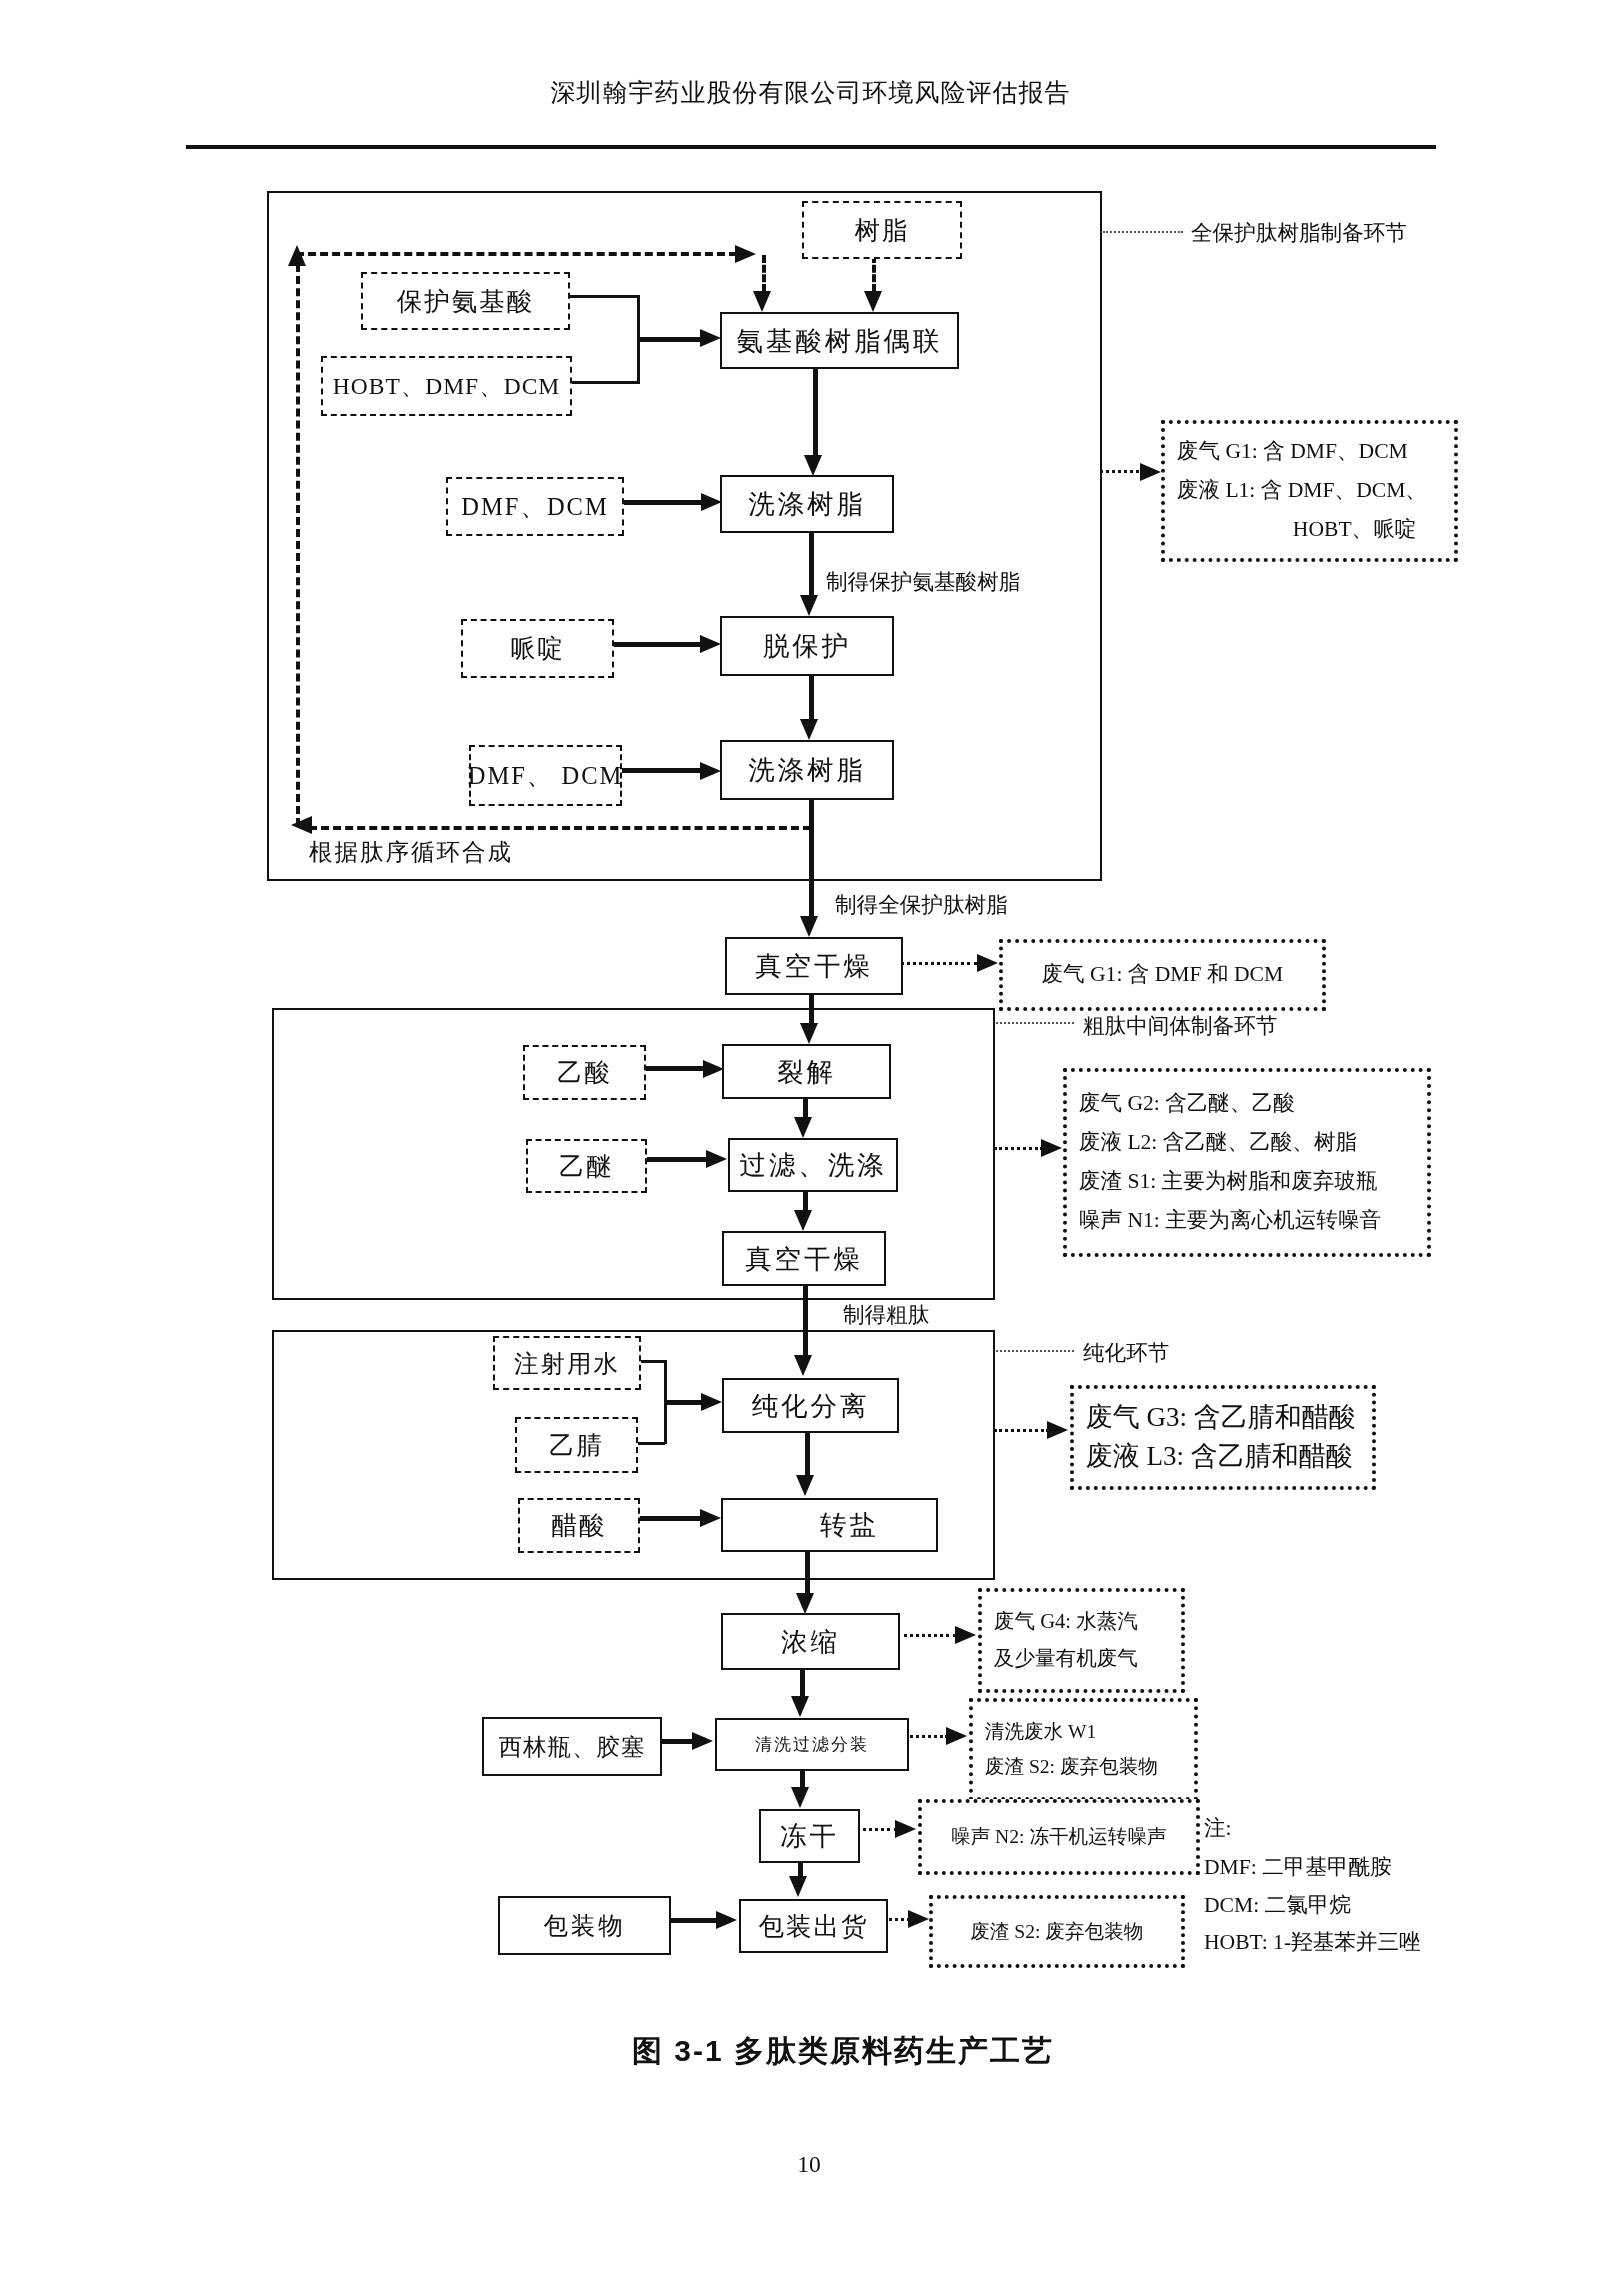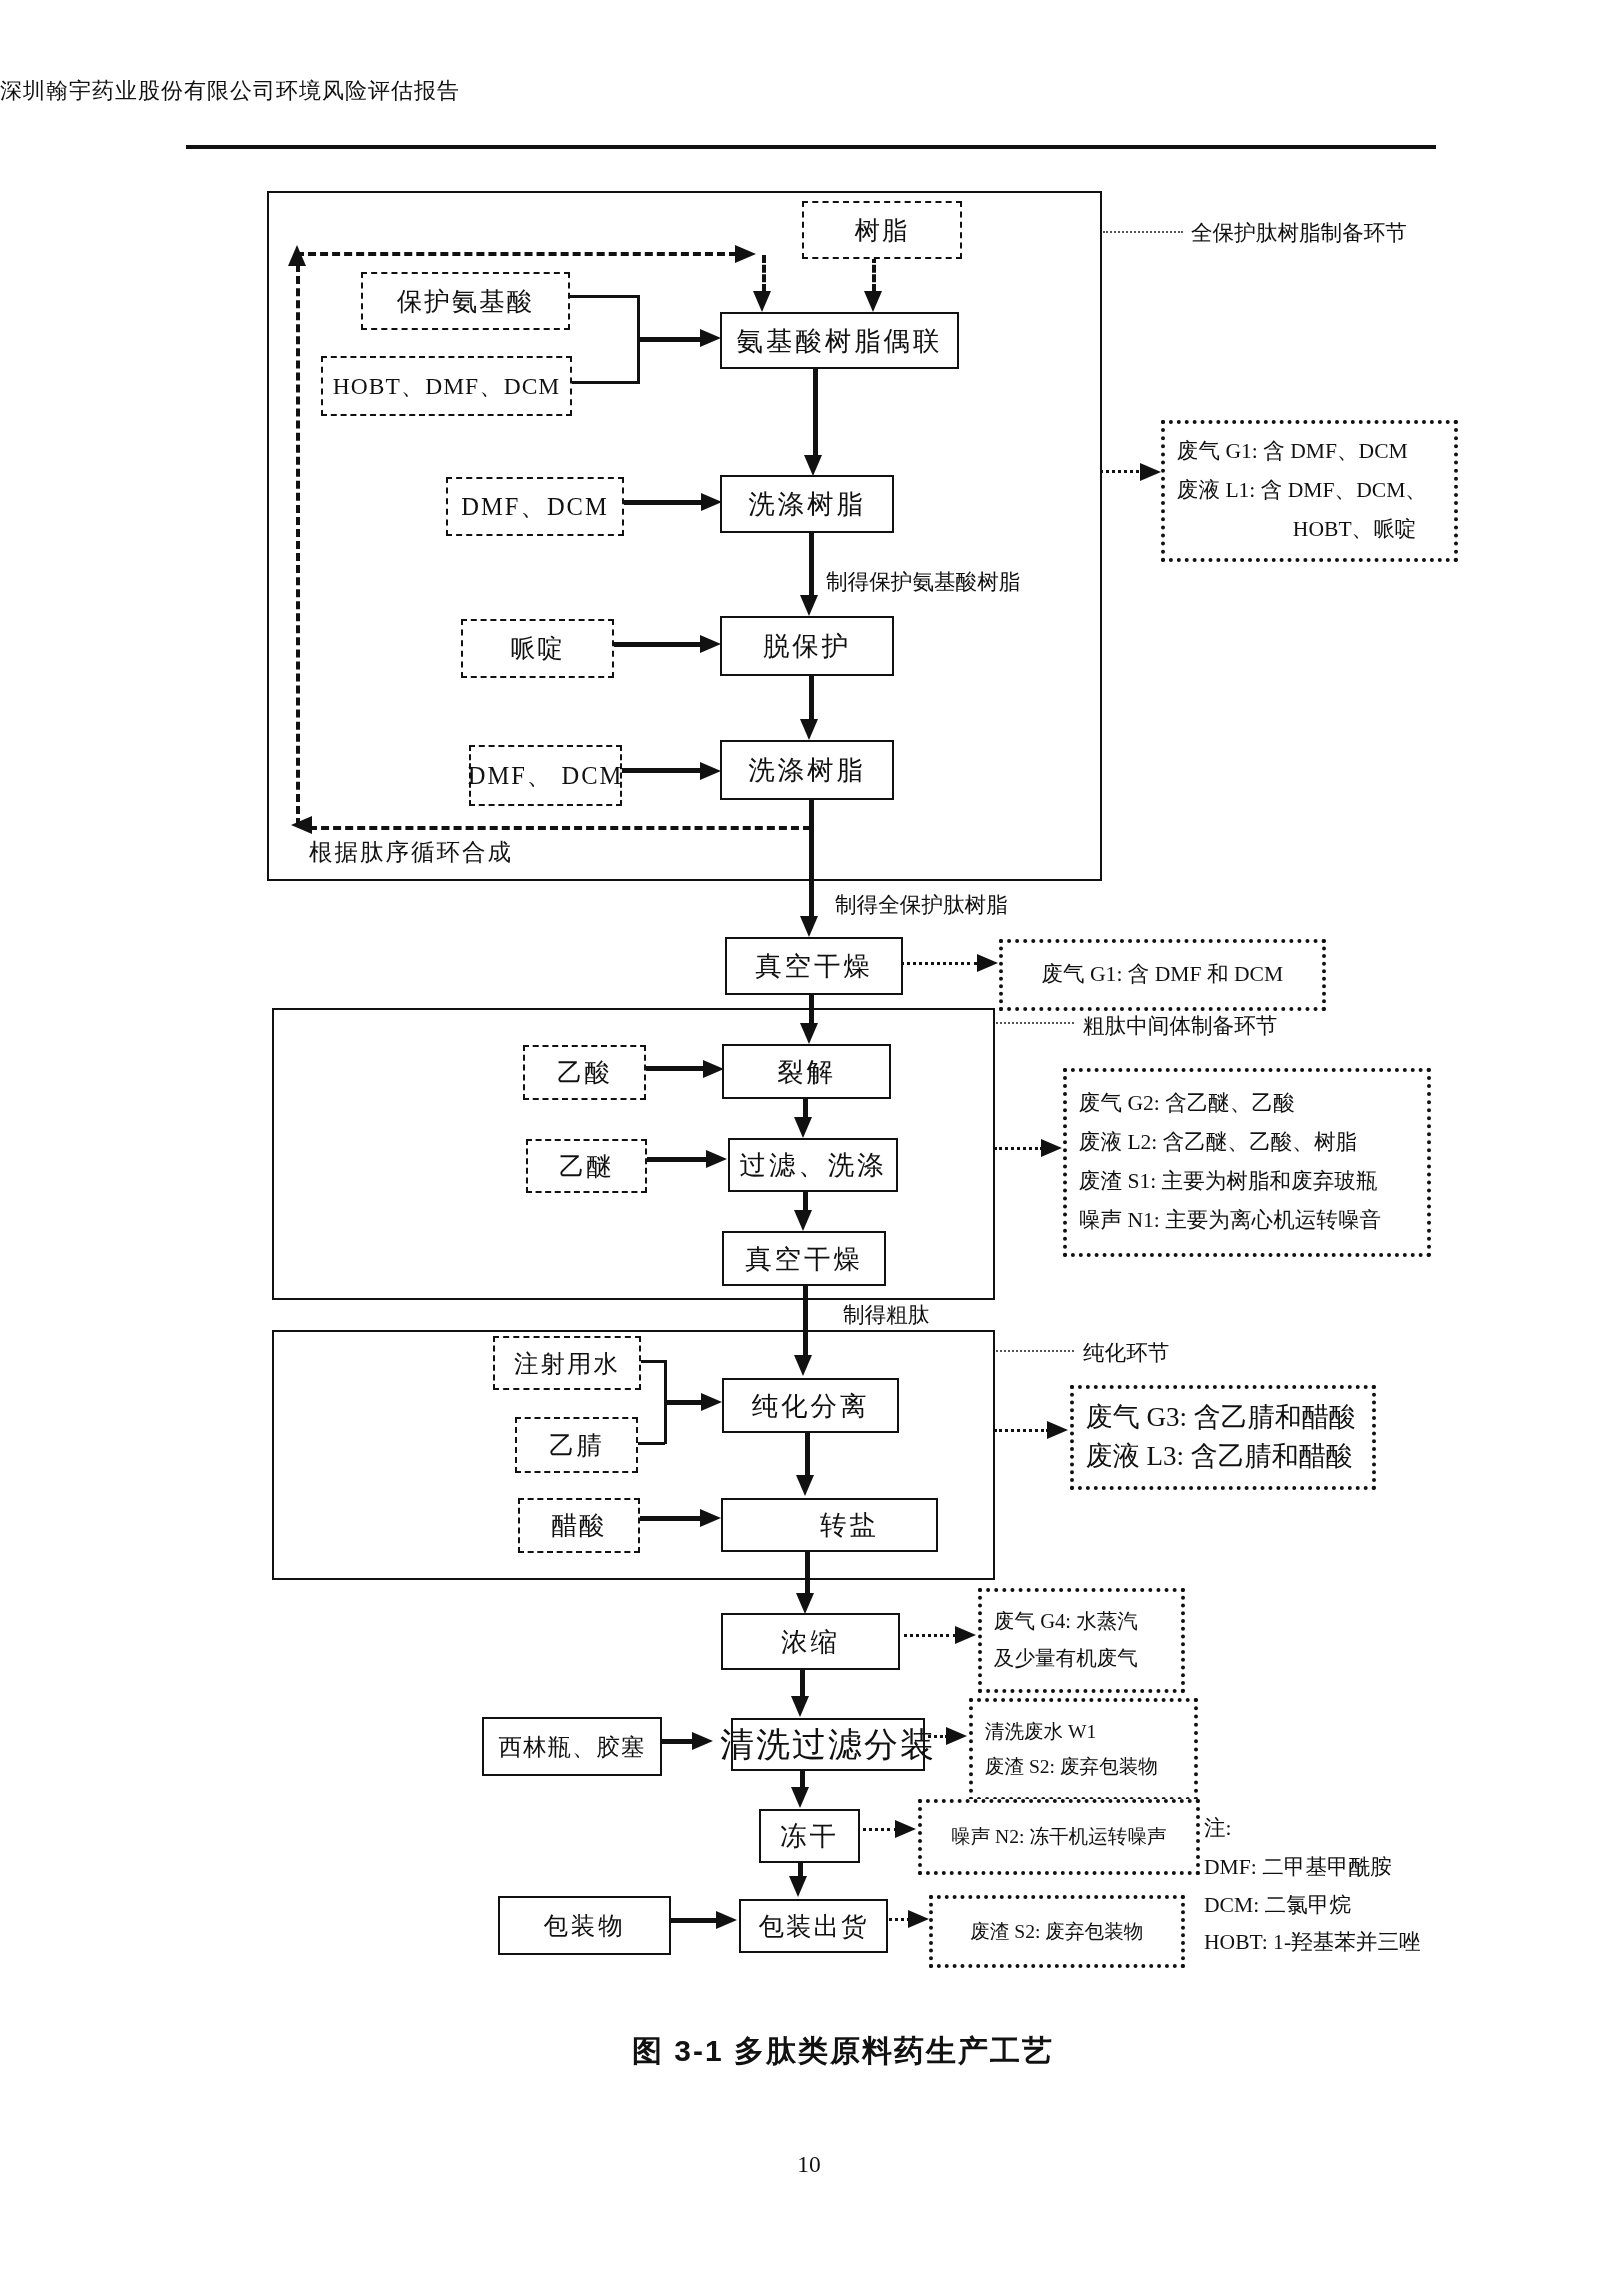--- a/index.html
+++ b/index.html
@@ -31,21 +31,21 @@
   .al{position:absolute;width:0;height:0;border-top:9.8px solid transparent;border-bottom:9.8px solid transparent;border-right:21.6px solid #111;}
   .ad{position:absolute;width:0;height:0;border-left:9.8px solid transparent;border-right:9.8px solid transparent;border-top:21.6px solid #111;}
   .au{position:absolute;width:0;height:0;border-left:9.8px solid transparent;border-right:9.8px solid transparent;border-bottom:21.6px solid #111;}
   .lbl{position:absolute;font-size:21.6px;white-space:nowrap;}
 </style>
 </head>
 <body>
 
 <div id="page">
 
-  <div class="lbl" style="left:0;top:78;width:1621px;text-align:left;font-size:22px;letter-spacing:1px;top:76px;">深圳翰宇药业股份有限公司环境风险评估报告</div>
+  <div class="lbl" style="left:0;top:78;width:1621px;text-align:center;font-size:25px;letter-spacing:1px;top:76px;">深圳翰宇药业股份有限公司环境风险评估报告</div>
   <div class="abs" style="left:186px;top:145px;width:1250px;height:3.9px;background:#111;"></div>
 
   <div class="sec" style="left:267px;top:191px;width:831px;height:686px;"></div>
   <div class="sec" style="left:272px;top:1008px;width:719px;height:288px;"></div>
   <div class="sec" style="left:272px;top:1330px;width:719px;height:246px;"></div>
 
   <div class="vd" style="left:296px;top:252px;height:574px;"></div>
   <div class="au" style="left:288px;top:245px;"></div>
   <div class="hd" style="left:296px;top:252px;width:441px;"></div>
   <div class="ar" style="left:735px;top:245px;"></div>
@@ -241,21 +241,21 @@
   <div class="sbox" style="left:721px;top:1613px;width:175px;height:53px;">
     <span>浓缩</span>
   </div>
   <div class="obox" style="left:978px;top:1588px;width:175px;height:85px;font-size:20.6px;">
     <div class="ln" style="line-height:37px;">废气 G4: 水蒸汽</div>
     <div class="ln" style="line-height:37px;">及少量有机废气</div>
   </div>
   <div class="sbox" style="left:482px;top:1717px;width:176px;height:55px;font-size:23.5px;letter-spacing:1px;">
     <span>西林瓶、胶塞</span>
   </div>
-  <div class="sbox" style="left:715px;top:1718px;width:190px;height:49px;font-size:34px;letter-spacing:2px;margin-left:16px;">
+  <div class="sbox" style="left:715px;top:1718px;width:190px;height:49px;font-size:17px;letter-spacing:2px;">
     <span>清洗过滤分装</span>
   </div>
   <div class="obox" style="left:969px;top:1698px;width:197px;height:83px;font-size:19.6px;">
     <div class="ln" style="line-height:35px;">清洗废水 W1</div>
     <div class="ln" style="line-height:35px;">废渣 S2: 废弃包装物</div>
   </div>
   <div class="sbox" style="left:759px;top:1809px;width:97px;height:50px;">
     <span>冻干</span>
   </div>
   <div class="obox" style="left:918px;top:1799px;width:250px;height:56px;font-size:19.6px;align-items:center;">

